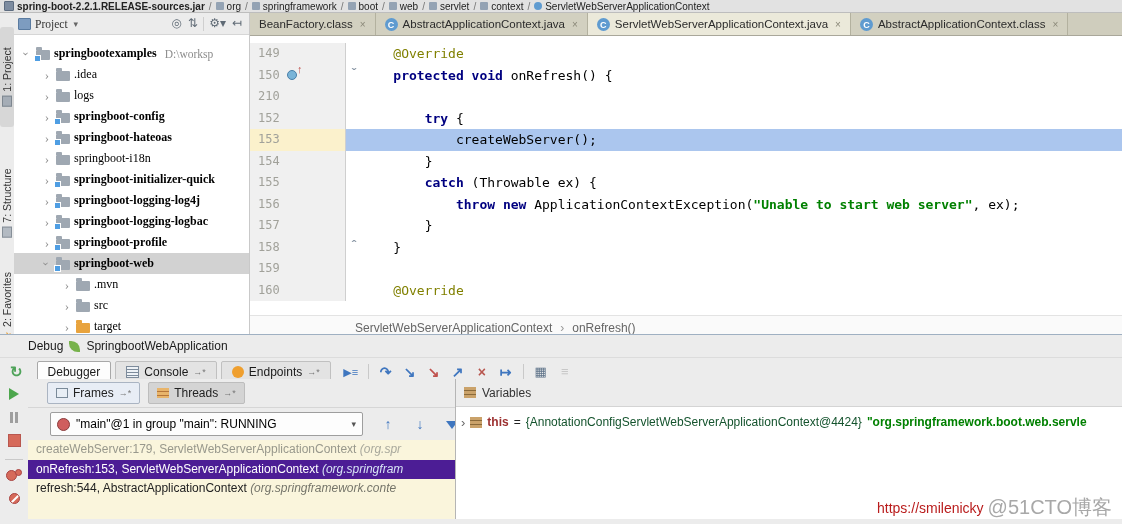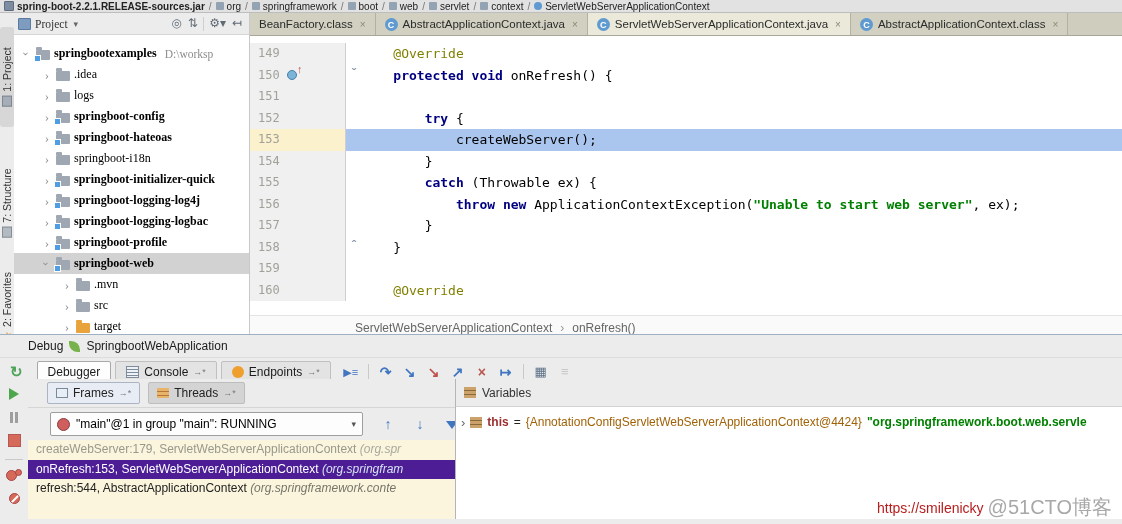--- a/index.html
+++ b/index.html
@@ -116,21 +116,21 @@
   .frow.sel{background:#4c1d95;color:#fff;}
   .frow.sel .fpkg{color:#d8e4f5;}
   
   #vars{position:absolute;left:455px;top:0;width:667px;height:140px;background:#fff;border-left:1px solid #b5b5b5;box-sizing:border-box;}
   #vheader{height:28px;box-sizing:border-box;background:#ececec;border-bottom:1px solid #d4d4d4;display:flex;align-items:center;gap:6px;padding-left:8px;font-size:12px;color:#333;}
   .variables-icon,.variable-icon{width:12px;height:11px;display:inline-block;background:repeating-linear-gradient(180deg,#caa26a 0 3px,#8a6a3a 3px 4px);}
   #vrows{padding-top:4px;}
   .vrow{height:22px;display:flex;align-items:center;gap:5px;padding-left:5px;font-size:12px;white-space:nowrap;overflow:hidden;}
   .vchev{color:#666;font-size:13px;}
   .vname{color:#9c2f2f;font-weight:bold;}
-  .vref{color:#a16207;}
+  .vref{color:#14532d;}
   .vval{color:#008000;font-weight:bold;}
   
   #wm{position:absolute;right:10px;top:494px;display:flex;align-items:center;gap:4px;pointer-events:none;}
   #wm .wm1{color:#b91c1c;font-size:14px;}
   #wm .wm2{color:#a8a8a8;font-size:20px;}
 </style>
 </head>
 <body>
 
 <div id="app">
@@ -318,21 +318,21 @@
         <div class="crow">
           <span class="gut">
             <span class="lno">150</span>
             <span class="override-method-icon"></span>
           </span>
           <span class="fold">ˇ</span>
           <pre class="ccode"><span class="c-pl">    </span><span class="c-kw">protected void</span><span class="c-pl"> onRefresh() {</span></pre>
         </div>
         <div class="crow">
           <span class="gut">
-            <span class="lno">151</span>
+            <span class="lno">210</span>
           </span>
           <span class="fold"></span>
         </div>
         <div class="crow">
           <span class="gut">
             <span class="lno">152</span>
           </span>
           <span class="fold"></span>
           <pre class="ccode"><span class="c-pl">        </span><span class="c-kw">try</span><span class="c-pl"> {</span></pre>
         </div>

